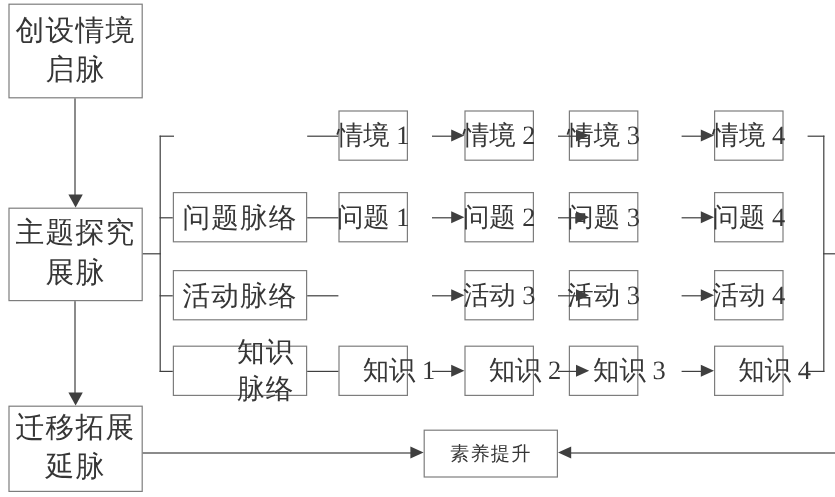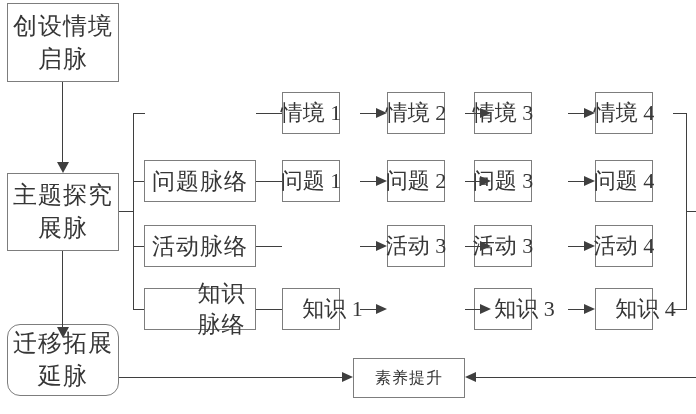--- a/index.html
+++ b/index.html
@@ -51,21 +51,21 @@
 <div id="canvas">
 
   <div class="box stage" style="top:3px;height:79px;">
     <span class="ln">创设情境</span>
     <span class="ln">启脉</span>
   </div>
   <div class="box stage" style="top:173px;height:78px;">
     <span class="ln">主题探究</span>
     <span class="ln">展脉</span>
   </div>
-  <div class="box stage" style="top:324px;height:72px;border-radius:13px;">
+  <div class="box stage" style="top:338px;height:72px;">
     <span class="ln">迁移拓展</span>
     <span class="ln">延脉</span>
   </div>
 
   <div class="vline" style="left:62px;top:82px;height:82px;"></div>
   <div class="arr arr-down" style="left:57px;top:162px;"></div>
   <div class="vline" style="left:62px;top:251px;height:77px;"></div>
   <div class="arr arr-down" style="left:57px;top:327px;"></div>
 
   <div class="hline" style="left:119px;top:211px;width:15px;"></div>
@@ -107,20 +107,21 @@
   <div class="hline" style="left:256px;top:246px;width:26px;"></div>
   <div class="hline" style="left:360px;top:246px;width:17px;"></div>
   <div class="arr arr-right" style="left:376px;top:241px;"></div>
   <div class="hline" style="left:465px;top:246px;width:16px;"></div>
   <div class="arr arr-right" style="left:480px;top:241px;"></div>
   <div class="hline" style="left:568px;top:246px;width:17px;"></div>
   <div class="arr arr-right" style="left:584px;top:241px;"></div>
 
   <div class="box rowhdr r4">知识脉络</div>
   <div class="box item r4 c1">知识 1</div>
+  <div class="box item r4 c2">知识 2</div>
   <div class="box item r4 c3">知识 3</div>
   <div class="box item r4 c4">知识 4</div>
   <div class="hline" style="left:256px;top:309px;width:26px;"></div>
   <div class="hline" style="left:360px;top:309px;width:17px;"></div>
   <div class="arr arr-right" style="left:376px;top:304px;"></div>
   <div class="hline" style="left:465px;top:309px;width:16px;"></div>
   <div class="arr arr-right" style="left:480px;top:304px;"></div>
   <div class="hline" style="left:568px;top:309px;width:17px;"></div>
   <div class="arr arr-right" style="left:584px;top:304px;"></div>
 

